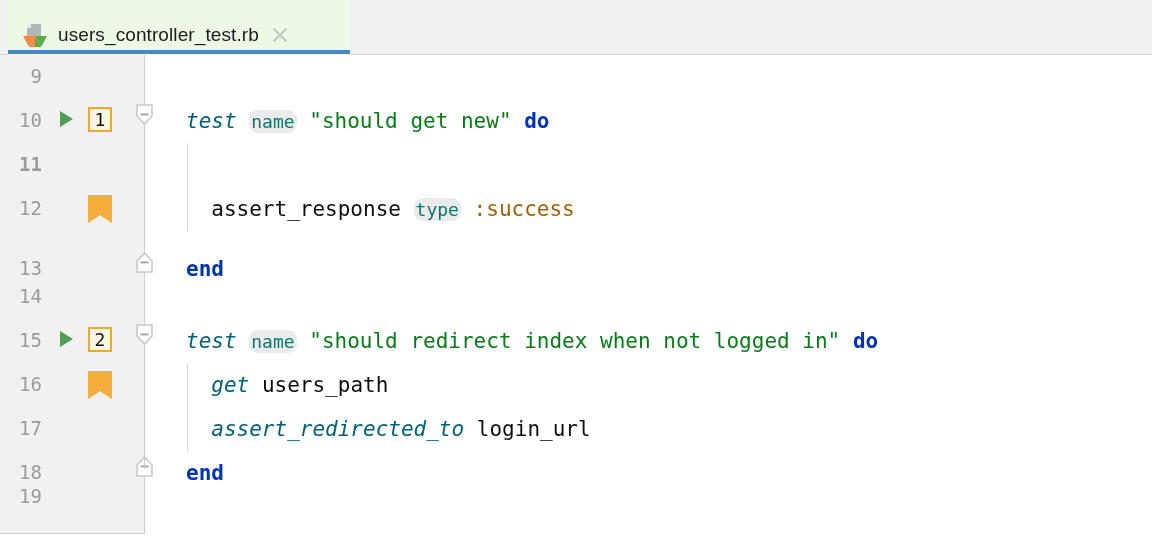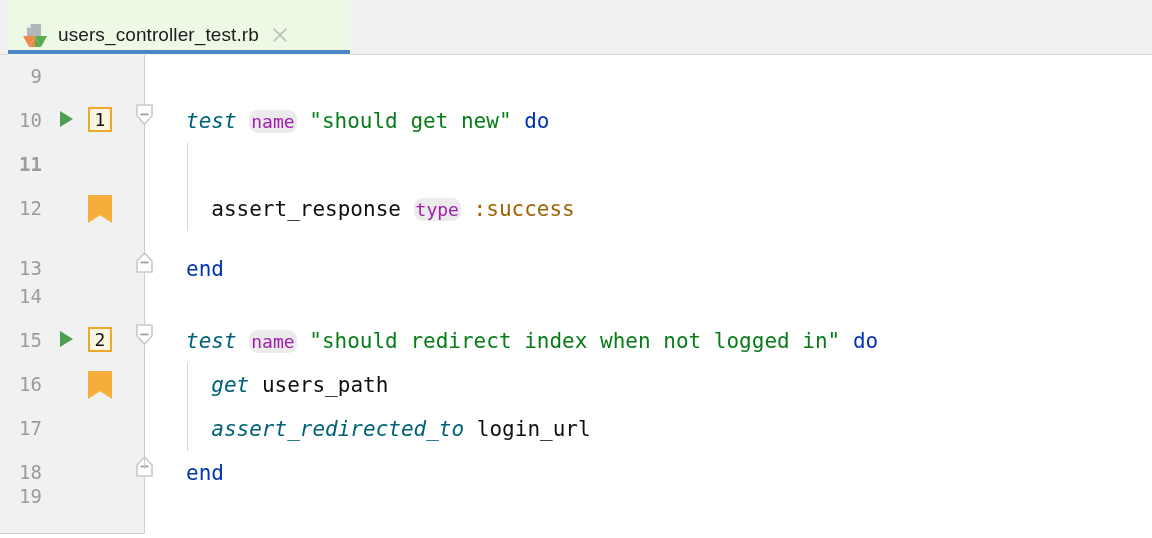--- a/index.html
+++ b/index.html
@@ -177,28 +177,28 @@
   .code {
     position: absolute;
     left: 186px;
     top: 7px;
     white-space: pre;
     font-family: "DejaVu Sans Mono", monospace;
     font-size: 21px;
     line-height: 30px;
     color: #0f0f0f;
   }
-  .tok-kw      { color: #0033b3; }
+  .tok-kw      { color: #0033b3; font-weight: bold; }
   .tok-method  { color: #00627a; font-style: italic; }
   .tok-string  { color: #067d17; }
   .tok-symbol  { color: #a16207; }
   .tok-plain   { color: #0f0f0f; }
   .hint {
     background: #ebebeb;
-    color: #a21caf;
+    color: #0f766e;
     border-radius: 9px;
     padding: 1px 2px;
     font-size: 18px;
   }
 </style>
 </head>
 <body>
 
 <div class="tabbar">
   <div class="tab">

